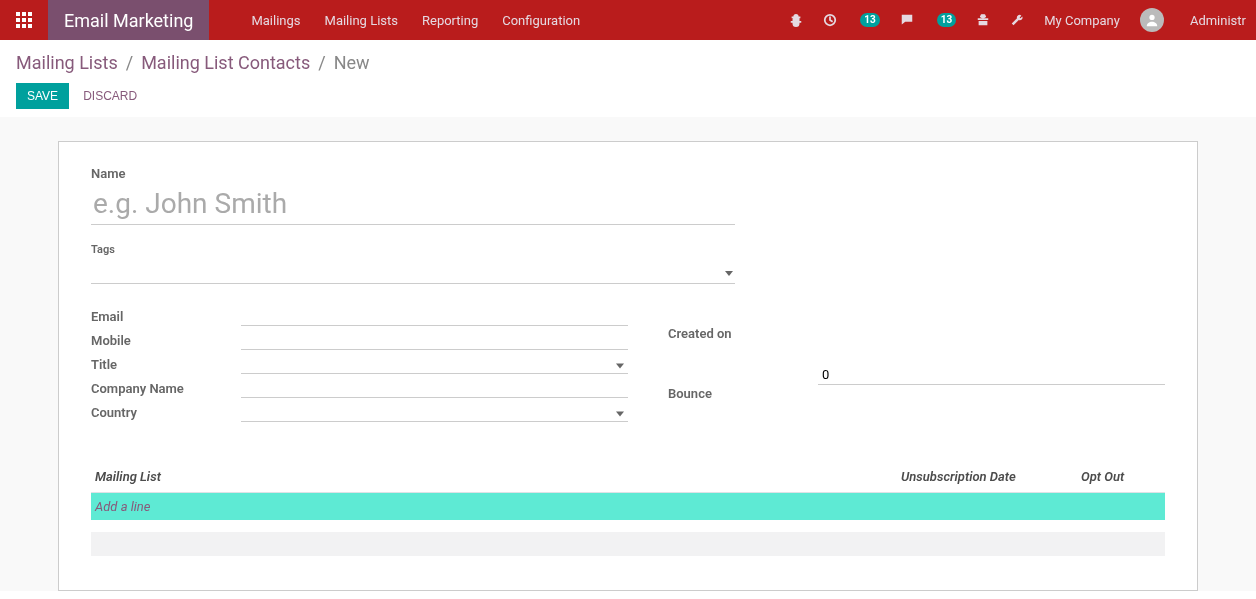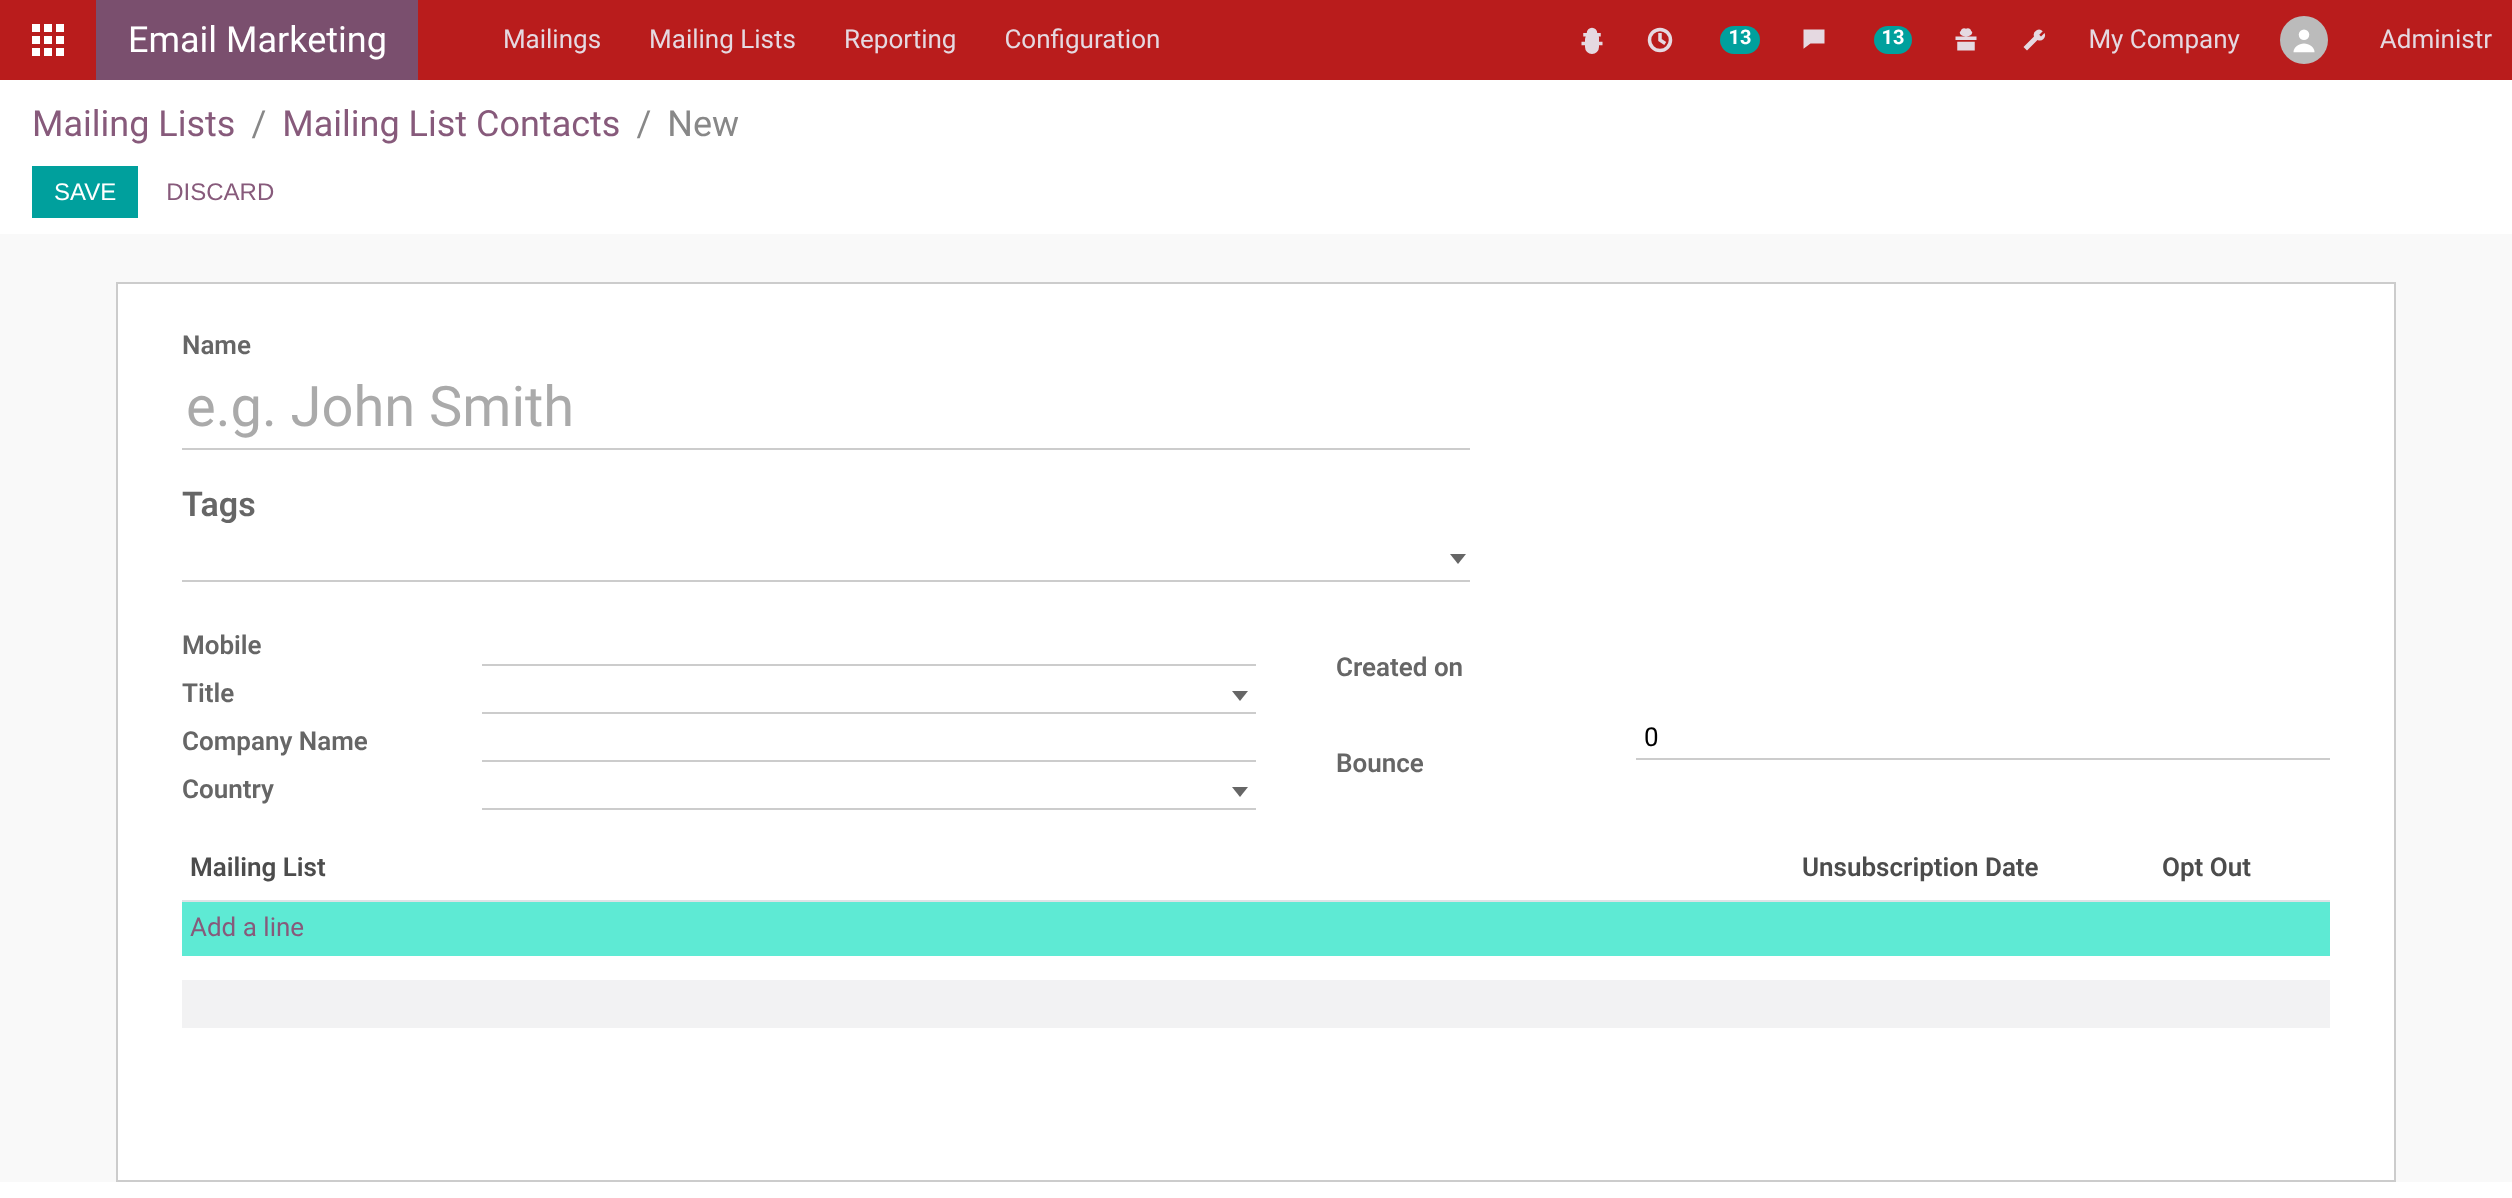--- a/index.html
+++ b/index.html
@@ -39,25 +39,25 @@
     .o_input_dropdown { position: relative; }
     .o_input_dropdown .caret { position: absolute; right: 4px; top: 50%; transform: translateY(-50%); pointer-events: none; }
     .o_readonly { padding: 4px 0; color: #4c4c4c; }
     
     .title-area { margin-bottom: 18px; width: 60%; }
     .title-label { font-weight: 600; color: #666; display: block; margin-bottom: 2px; font-size: 13px; }
     .h1-input { width: 100%; font-size: 28px; border: none; border-bottom: 1px solid #ccc; padding: 4px 2px; outline: none; color: #212529; font-family: inherit; }
     .h1-input::placeholder { color: #aaa; font-weight: 400; }
     
     .tags-wrap { width: 60%; margin-bottom: 12px; }
-    .tags-label { font-weight: 600; color: #666; font-size: 17px; display: block; margin-bottom: 6px; }
+    .tags-label { font-weight: 600; color: #666; font-size: 11px; display: block; margin-bottom: 6px; }
     .tags-field { border-bottom: 1px solid #ccc; position: relative; height: 22px; }
     .tags-field .caret { position: absolute; right: 2px; top: 2px; }
     
-    .list-table-wrap { margin-top: 12px; }
+    .list-table-wrap { margin-top: 37px; font-style: italic; }
     .list-header { display: flex; background: #fff; border-bottom: 1px solid #dee2e6; padding: 8px 4px; font-weight: 600; color: #4c4c4c; }
     .col-ml { flex: 1; }
     .col-ud { width: 180px; }
     .col-oo { width: 80px; text-align: left; }
     .list-body { }
     .list-row { display: flex; padding: 6px 4px; background: #5eead4; }
     .add-line { color: #875a7b; cursor: pointer; flex: 1; }
     .list-footer { height: 24px; background: #f2f2f3; margin-top: 12px; }
     
     svg { display: block; }
@@ -155,20 +155,24 @@
     <div class="tags-wrap">
       <label class="tags-label">Tags</label>
       <div class="tags-field">
         <span class="caret"><span class="caret-icon"></span></span>
       </div>
     </div>
 
     <div class="o_group" style="margin-top:20px;">
       <div class="o_inner_group">
         <div class="o_row">
+          <div class="o_form_label">Email</div>
+          <div class="o_td_input"><input class="o_input" value="" style=""></div>
+        </div>
+        <div class="o_row">
           <div class="o_form_label">Mobile</div>
           <div class="o_td_input"><input class="o_input" value="" style=""></div>
         </div>
         <div class="o_row">
           <div class="o_form_label">Title</div>
           <div class="o_td_input o_input_dropdown">
             <input class="o_input" value="" style="">
             <span class="caret"><span class="caret-icon"></span></span>
           </div>
         </div>

